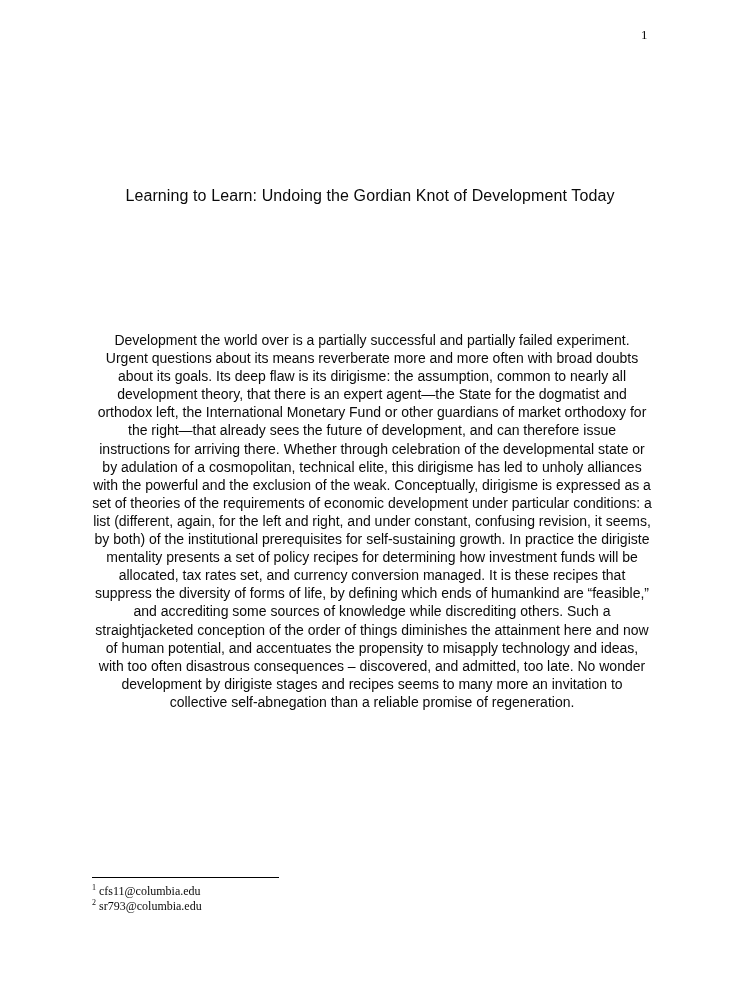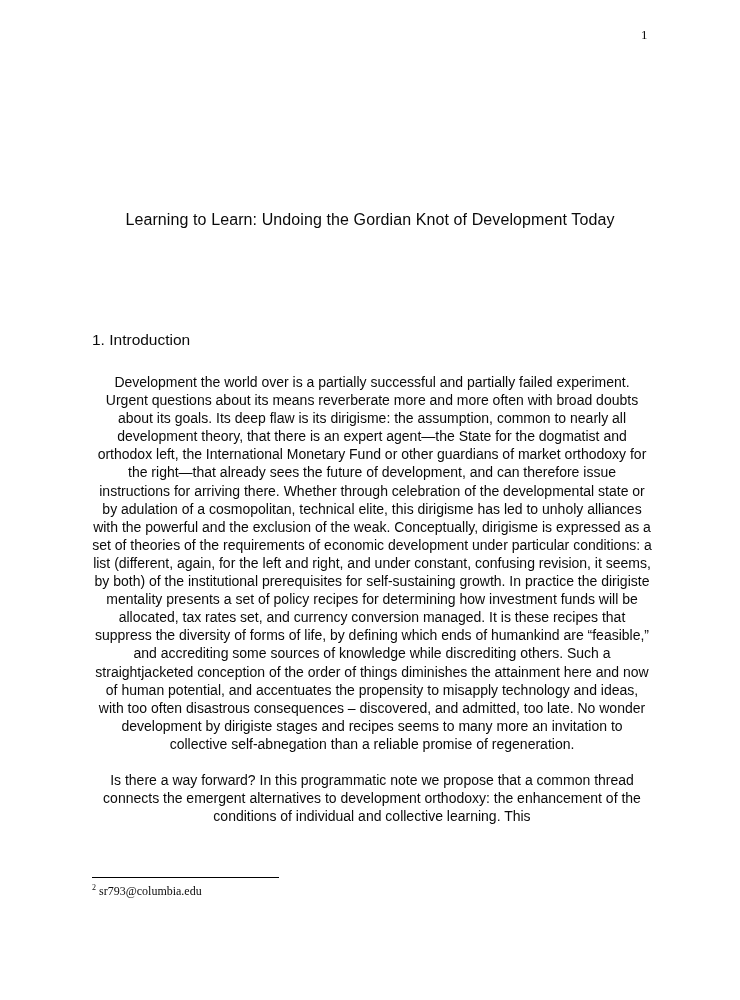--- a/index.html
+++ b/index.html
@@ -23,21 +23,20 @@
   }
   .title {
     position: absolute;
     top: 187px;
     left: 40px;
     width: 660px;
     text-align: center;
     font-size: 16px;
     font-weight: 400;
     letter-spacing: 0.1px;
-    margin-top: 24px;
   }
   .authors {
     position: absolute;
     top: 233px;
     left: 40px;
     width: 660px;
     text-align: center;
     font-size: 14px;
   }
   sup.fn-ref {
@@ -89,25 +88,24 @@
 <body>
 
 <div class="page">
 
   <div class="page-number">1</div>
 
   <h1 class="title">Learning to Learn: Undoing the Gordian Knot of Development Today</h1>
 
 
   <div class="content">
-    <h2 class="section-heading">1. Introduction</h2>
 
     <p class="body-para">Development the world over is a partially successful and partially failed experiment.  Urgent questions about its means reverberate more and more often with broad doubts about its goals. Its deep flaw is its dirigisme: the assumption, common to nearly all development theory, that there is an expert agent—the State for the dogmatist and orthodox left, the International Monetary Fund or other guardians of market orthodoxy for the right—that already sees the future of development, and can therefore issue instructions for arriving there.   Whether through celebration of the developmental state or by adulation of a cosmopolitan, technical elite, this dirigisme has led to unholy alliances with the powerful and the exclusion of the weak.  Conceptually, dirigisme is expressed as a set of theories of the requirements of economic development under particular conditions: a list (different, again, for the left and right, and under constant, confusing revision, it seems, by both) of the institutional prerequisites for self-sustaining growth.  In practice the dirigiste mentality presents a set of policy recipes for determining how investment funds will be allocated, tax rates set, and currency conversion managed. It is these recipes that suppress the diversity of forms of life, by defining which ends of humankind are “feasible,” and accrediting some sources of knowledge while discrediting others.  Such a straightjacketed conception of the order of things diminishes the attainment here and now of human potential, and accentuates the propensity to misapply technology and ideas, with too often disastrous consequences – discovered, and admitted, too late.  No wonder development by dirigiste stages and recipes seems to many more an invitation to collective self-abnegation than a reliable promise of regeneration.</p>
 
-    <p class="body-para">Is there a way forward? In this programmatic note we propose that a common thread connects the emergent alternatives to development orthodoxy:  the enhancement of the conditions of individual and collective learning. This</p>
   </div>
 
   <div class="footnotes">
     <div class="footnote-rule"></div>
+    <div class="footnote"><sup>1</sup> <span>cfs11@columbia.edu</span></div>
     <div class="footnote"><sup>2</sup> <span>sr793@columbia.edu</span></div>
   </div>
 
 </div>
 
 </body></html>

